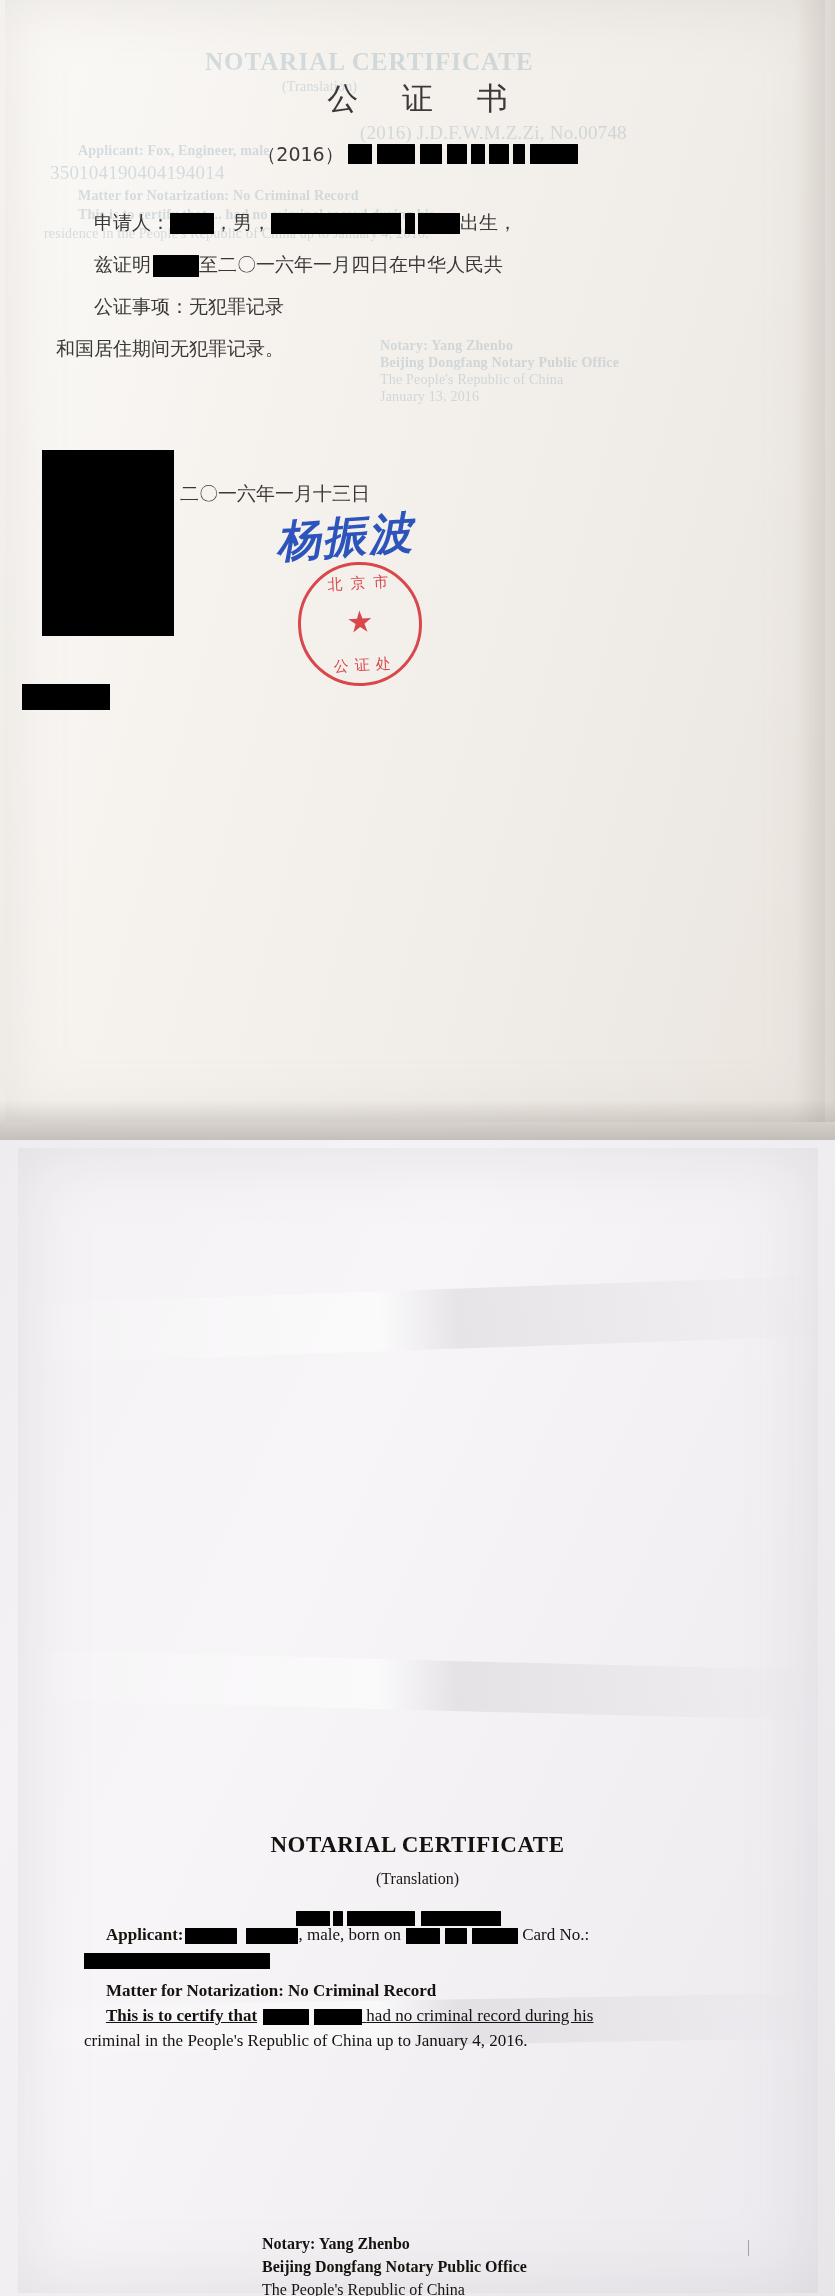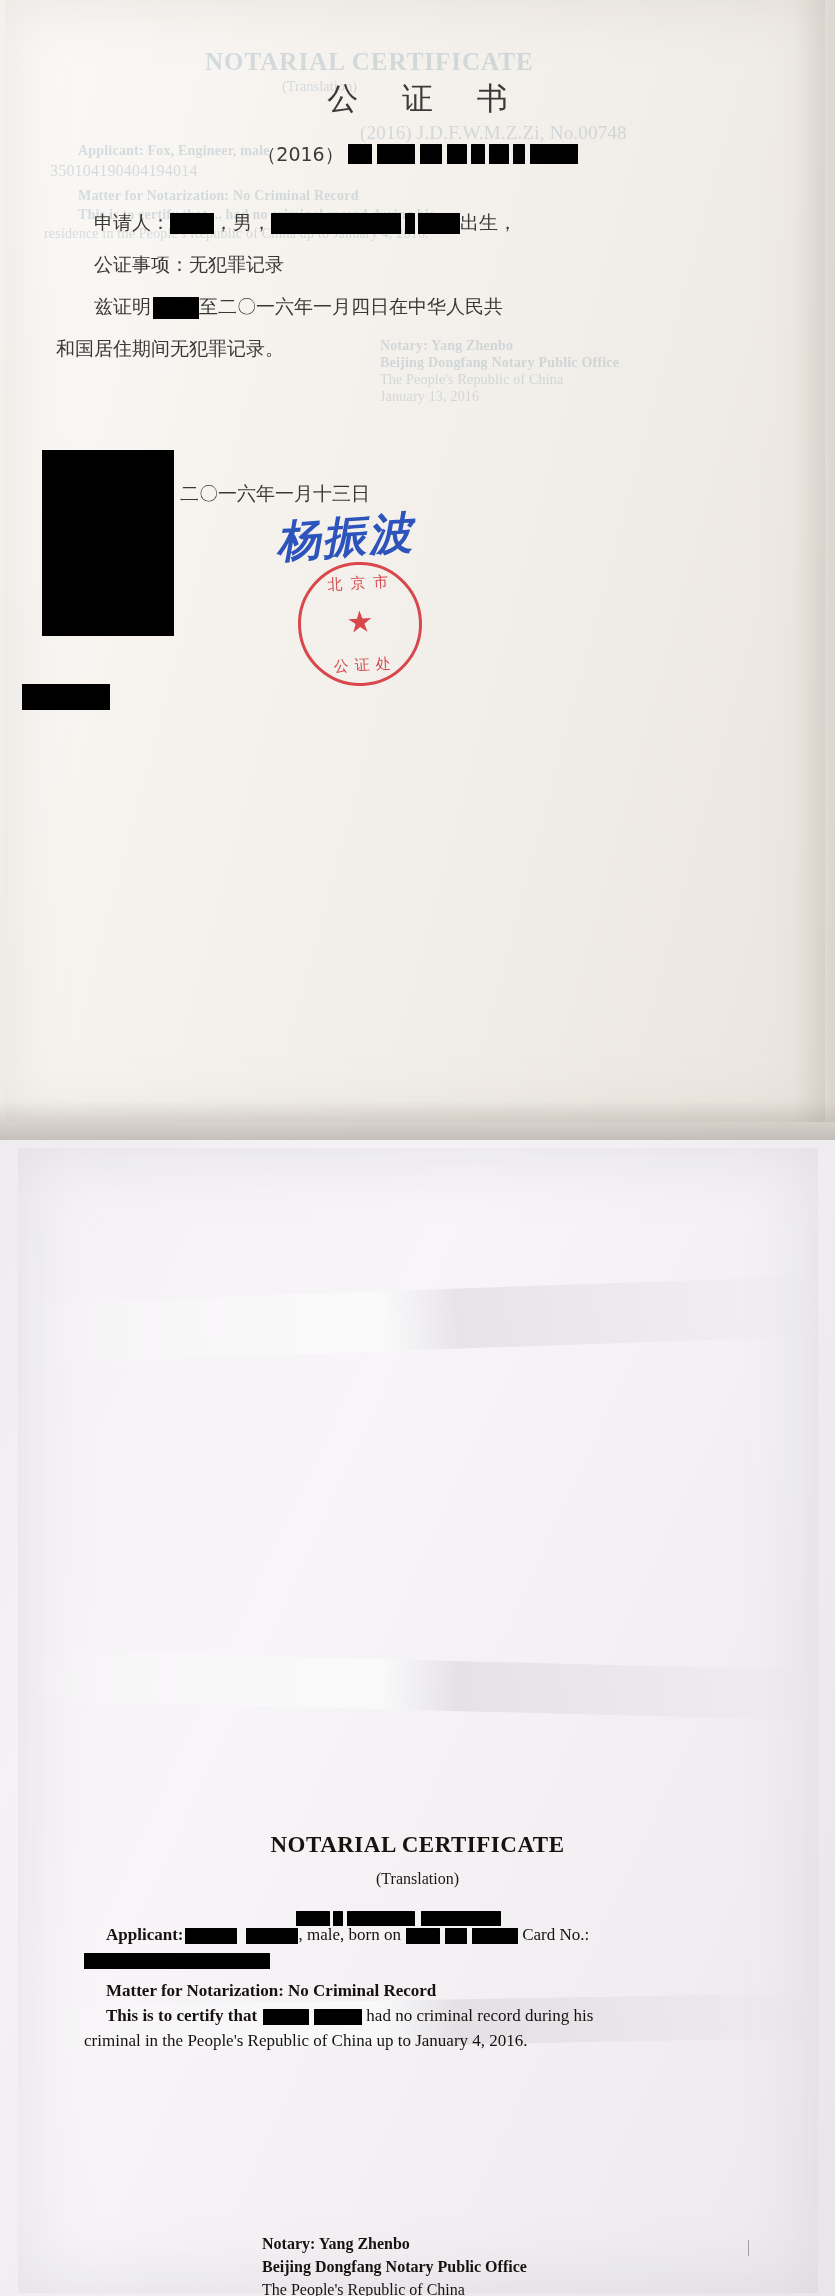--- a/index.html
+++ b/index.html
@@ -53,21 +53,21 @@
     color: rgba(120,150,170,0.28);
     font-family: "Liberation Serif", serif;
     white-space: nowrap;
     pointer-events: none;
     letter-spacing: 0.2px;
   }
   .bleed.b-title { left: 205px; top: 48px; font-size: 25px; font-weight: bold; letter-spacing: 1px; }
   .bleed.b-sub   { left: 282px; top: 79px; font-size: 14px; }
   .bleed.b-no    { left: 360px; top: 122px; font-size: 19px; }
   .bleed.b-l1    { left: 78px;  top: 143px; font-size: 14px; font-weight: bold; }
-  .bleed.b-l2    { left: 50px;  top: 162px; font-size: 16px; }
+  .bleed.b-l2    { left: 50px;  top: 162px; font-size: 19px; }
   .bleed.b-l3    { left: 78px;  top: 188px; font-size: 14px; font-weight: bold; }
   .bleed.b-l4    { left: 78px;  top: 207px; font-size: 14px; font-weight: bold; }
   .bleed.b-l5    { left: 44px;  top: 226px; font-size: 14px; }
   .bleed.b-n1    { left: 380px; top: 338px; font-size: 14px; font-weight: bold; }
   .bleed.b-n2    { left: 380px; top: 355px; font-size: 14px; font-weight: bold; }
   .bleed.b-n3    { left: 380px; top: 372px; font-size: 14px; }
   .bleed.b-n4    { left: 380px; top: 389px; font-size: 14px; }
 
   
   #page1 .cn-title {
@@ -233,24 +233,24 @@
   <div class="cn-title">公 证 书</div>
 
   <div class="cn-case-no">
     <span>（2016）</span><span class="redact" style="width:24px;height:20px;margin-left:4px;"></span><span class="redact" style="width:38px;height:20px;margin-left:5px;"></span><span class="redact" style="width:22px;height:20px;margin-left:5px;"></span><span class="redact" style="width:20px;height:20px;margin-left:5px;"></span><span class="redact" style="width:14px;height:20px;margin-left:4px;"></span><span class="redact" style="width:20px;height:20px;margin-left:4px;"></span><span class="redact" style="width:12px;height:20px;margin-left:4px;"></span><span class="redact" style="width:48px;height:20px;margin-left:5px;"></span>
   </div>
 
   <div class="cn-body">
     <p class="indent">
       <span>申请人：</span><span class="redact" style="width:44px;height:21px;"></span><span>，男，</span><span class="redact" style="width:130px;height:21px;"></span><span class="redact" style="width:10px;height:21px;margin-left:4px;"></span><span class="redact" style="width:42px;height:21px;margin-left:3px;"></span><span>出生，</span>
     </p>
-    <p class="indent">公证事项：无犯罪记录</p>
     <p class="indent">
       <span>兹证明</span><span class="redact" style="width:46px;height:22px;margin-left:2px;"></span><span>至二〇一六年一月四日在中华人民共</span>
     </p>
+    <p class="indent">公证事项：无犯罪记录</p>
     <p>和国居住期间无犯罪记录。</p>
   </div>
 
   <div class="redact-abs" style="left:42px; top:450px; width:132px; height:186px;"></div>
   <div class="redact-abs" style="left:22px; top:684px; width:88px; height:26px;"></div>
 
   <div class="sign-block">
     <div>二〇一六年一月十三日</div>
   </div>
 
@@ -281,21 +281,21 @@
   </div>
 
   <div style="position:absolute; left:106px; top:782px; width:620px; font-size:17px; line-height:25px; color:#15120f;">
     <p style="margin:0;">
       <span style="font-weight:bold;">Applicant:</span><span class="redact" style="width:52px;height:16px;margin-left:2px;"></span><span class="redact" style="width:52px;height:16px;margin-left:9px;"></span><span>, male, born on</span><span class="redact" style="width:34px;height:16px;margin-left:5px;"></span><span class="redact" style="width:22px;height:16px;margin-left:5px;"></span><span class="redact" style="width:46px;height:16px;margin-left:5px;"></span> <span>Card No.:</span>
     </p>
     <p style="margin:0;">
       <span class="redact" style="width:186px;height:16px;margin-left:-22px;"></span>
     </p>
     <p style="margin:6px 0 0 0; font-weight:bold;">Matter for Notarization: No Criminal Record</p>
-    <p style="margin:0;">
+    <p style="margin:0;text-decoration:underline;">
       <span style="font-weight:bold;">This is to certify that</span><span class="redact" style="width:46px;height:16px;margin-left:6px;"></span><span class="redact" style="width:48px;height:16px;margin-left:5px;"></span> <span>had no criminal record during his</span>
     </p>
     <p style="margin:0;">
       <span style="margin-left:-22px;">criminal in the People's Republic of China up to</span>
       <span>January 4, 2016.</span>
     </p>
   </div>
 
   <div style="position:absolute; left:262px; top:1092px; font-size:16px; line-height:23px; color:#15120f;">
     <div style="font-weight:bold;">Notary: Yang Zhenbo</div>

